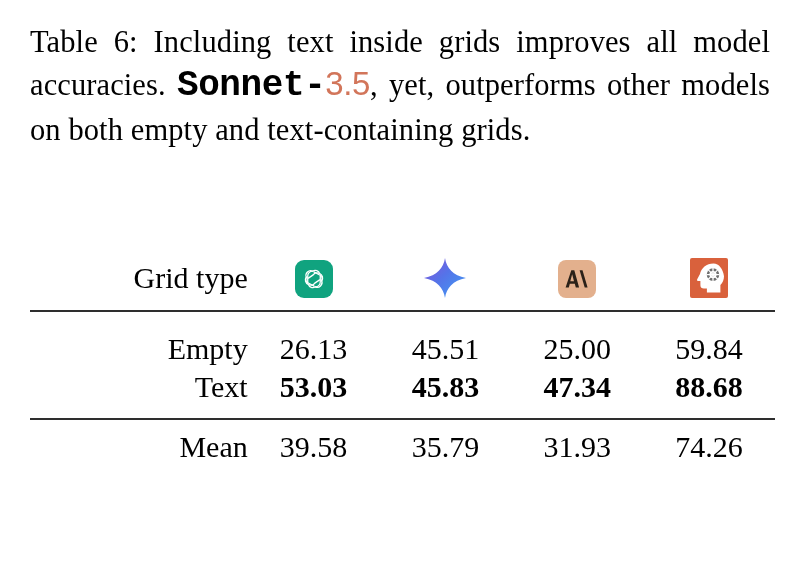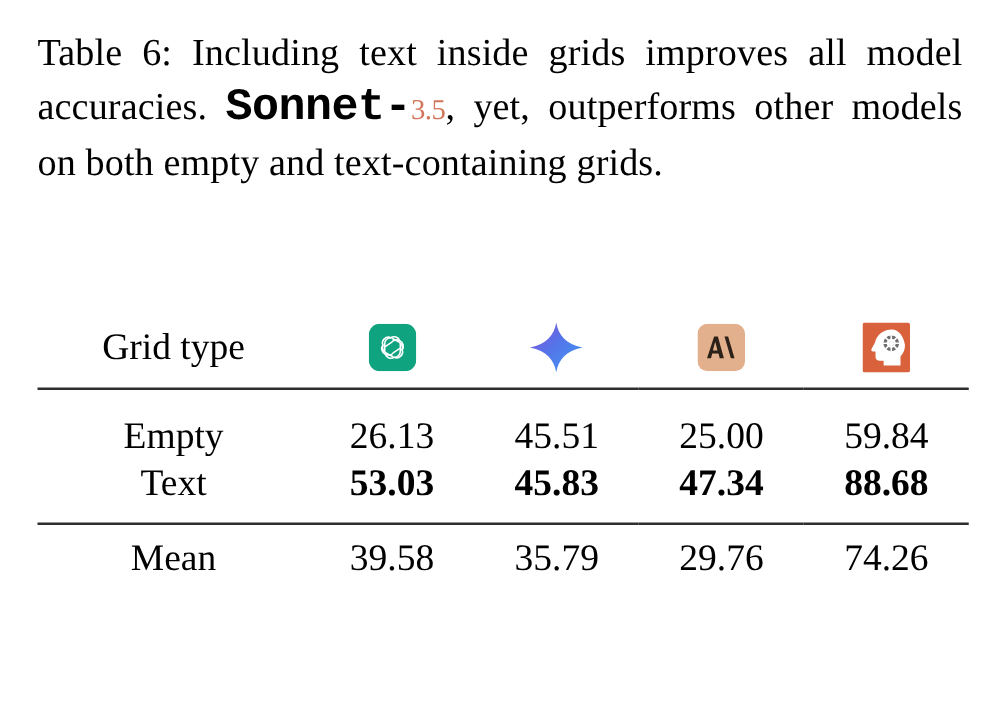--- a/index.html
+++ b/index.html
@@ -37,22 +37,22 @@
   .caption-label {
     font-weight: normal;
   }
   .mono {
     font-family: "Liberation Mono", "DejaVu Sans Mono", monospace;
     font-weight: bold;
     font-size: 36px;
     letter-spacing: -0.4px;
   }
   .mono-accent {
-    font-family: Liberation Serif, serif;
-    font-size: 23px;
+    font-family: Liberation Sans, sans-serif;
+    font-size: 33px;
     letter-spacing: -0.4px;
   }
 
   
   .table-wrap {
     position: absolute;
     left: 30px;
     top: 248px;
     width: 745px;
   }
@@ -87,21 +87,21 @@
     vertical-align: baseline;
     margin-left: 47px;
   }
 
   tr.mean-row td {
     padding: 8px 0 9px 0;
     vertical-align: baseline;
   }
 
   td.label {
-    text-align: center;
+    text-align: right;
     width: 218px;
     white-space: nowrap;
   }
 
   td.num {
     text-align: center;
     width: 132px;
     white-space: nowrap;
   }
   td.num.b { font-weight: bold; }
@@ -240,21 +240,21 @@
       </tr>
 
       <tr>
         <td class="rule-thin" colspan="5"></td>
       </tr>
 
       <tr class="mean-row">
         <td class="label">Mean</td>
         <td class="num">39.58</td>
         <td class="num">35.79</td>
-        <td class="num">29.76</td>
+        <td class="num">31.93</td>
         <td class="num">74.26</td>
       </tr>
 
       <tr class="rule-bottom">
         <td class="rule-thick" colspan="5"></td>
       </tr>
 
     </tbody>
       </table>
   </div>

